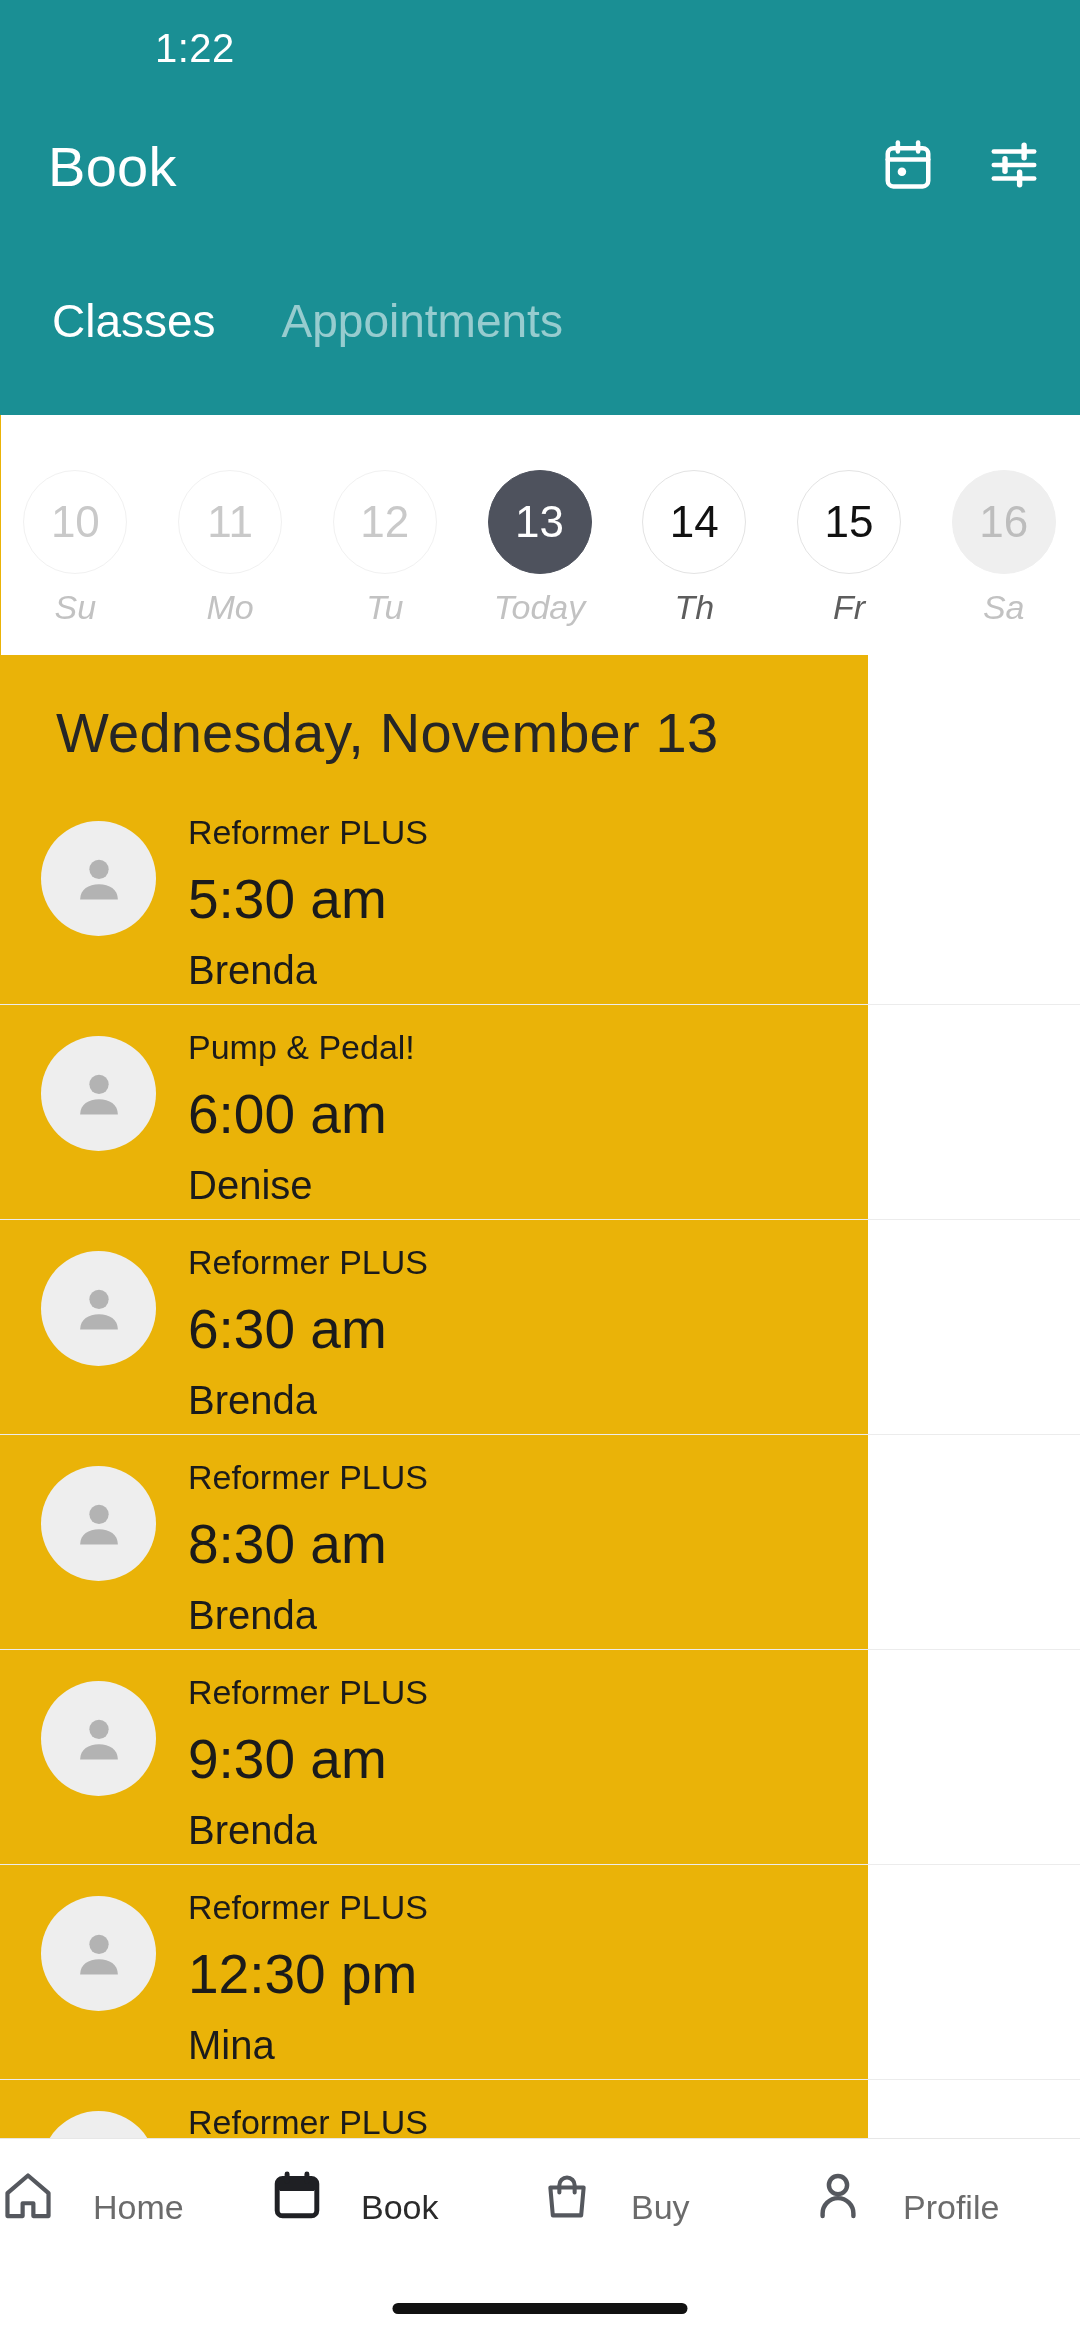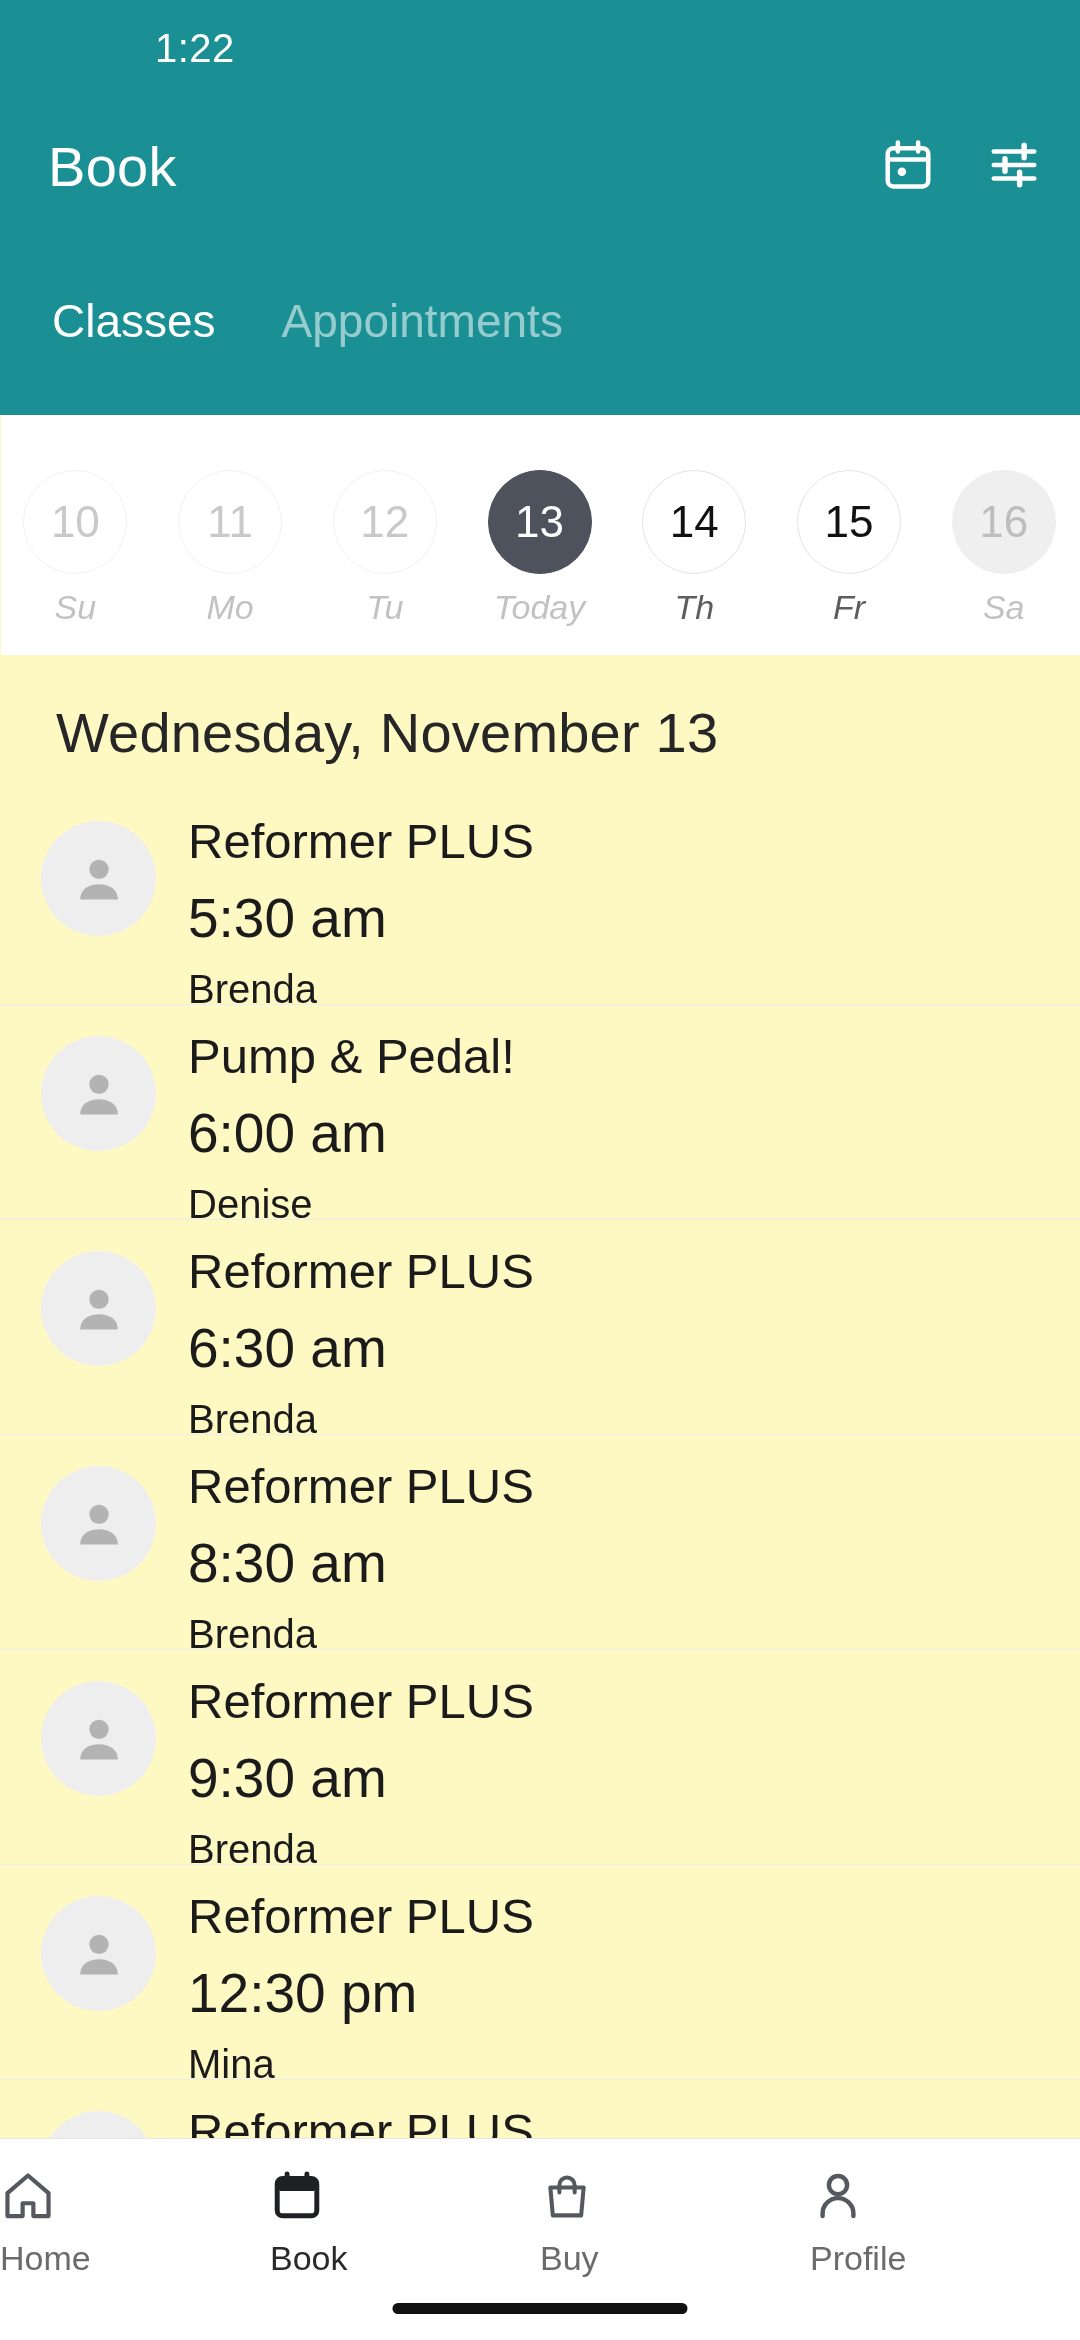--- a/index.html
+++ b/index.html
@@ -2,21 +2,21 @@
 <html style="--teal: #1a8f94;"><head>
 <meta charset="utf-8">
 <style>
   * { margin:0; padding:0; box-sizing:border-box; }
   html, body {
     width:1080px; height:2340px;
     background:#ffffff;
     font-family:"Liberation Sans", sans-serif;
     overflow:hidden;
   }
-  #app { position:relative; width:1080px; height:2340px; background:#fef9c3; }
+  #app { position:relative; width:868px; height:2340px; background:#eab308; }
 
   
   .header {
     position:absolute; top:0; left:0; width:1080px; height:415px;
     background:var(--teal,#1a8f94);
   }
   .statusbar {
     position:absolute; top:0; left:0; width:1080px; height:98px;
   }
   .status-time {
@@ -103,34 +103,35 @@
     cursor:pointer; padding:0; text-align:left;
     font-family:"Liberation Sans", sans-serif;
   }
   .avatar {
     width:115px; height:115px; border-radius:50%;
     background:#eeeeee; flex:0 0 115px;
     margin-left:41px; margin-top:31px;
     display:flex; align-items:center; justify-content:center;
   }
   .rowtext { margin-left:32px; margin-top:22px; }
-  .rowtitle { font-size:49px; color:#1b1b1b; line-height:1.22; }
+  .rowtitle { font-size:34px; color:#1b1b1b; line-height:1.22; }
   .rowtime  { font-size:55px; color:#1b1b1b; margin-top:13px; line-height:1.2; }
   .rowinstr { font-size:40px; color:#1b1b1b; margin-top:14px; line-height:1.2; }
 
   
   .bottomnav {
     position:absolute; left:0; bottom:0; width:1080px; height:202px;
     background:#ffffff; border-top:1.5px solid #e7e7e7;
     display:flex; align-items:flex-start;
   }
   .navitem {
-    flex:1; display:flex; flex-direction:column; align-items:flex-start;
+    flex:1; display:flex; align-items:flex-end;
     padding-top:26px; background:none; border:none; cursor:pointer;
     font-family:"Liberation Sans", sans-serif;
+    gap:37px;
   }
   .navicon { height:62px; display:flex; align-items:center; justify-content:center; }
   .navlabel { margin-top:12px; font-size:34px; color:#6b6b6b; }
   .navitem.active .navlabel { color:#2a2a2a; }
   .gesturebar {
     position:absolute; left:50%; transform:translateX(-50%);
     bottom:26px; width:295px; height:11px; border-radius:6px; background:#111111;
   }
 </style>
 </head>

